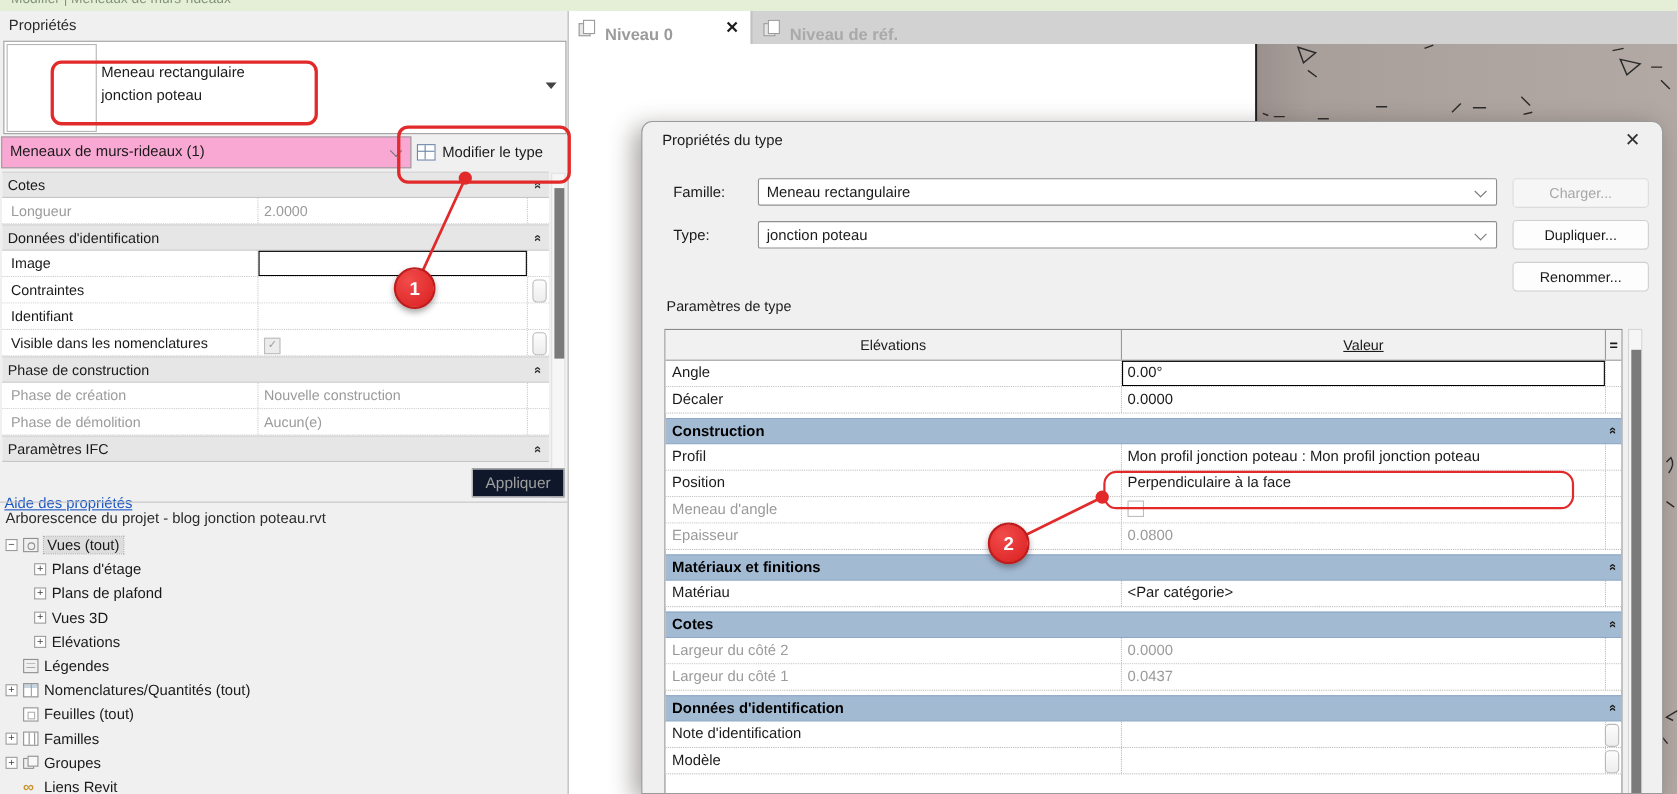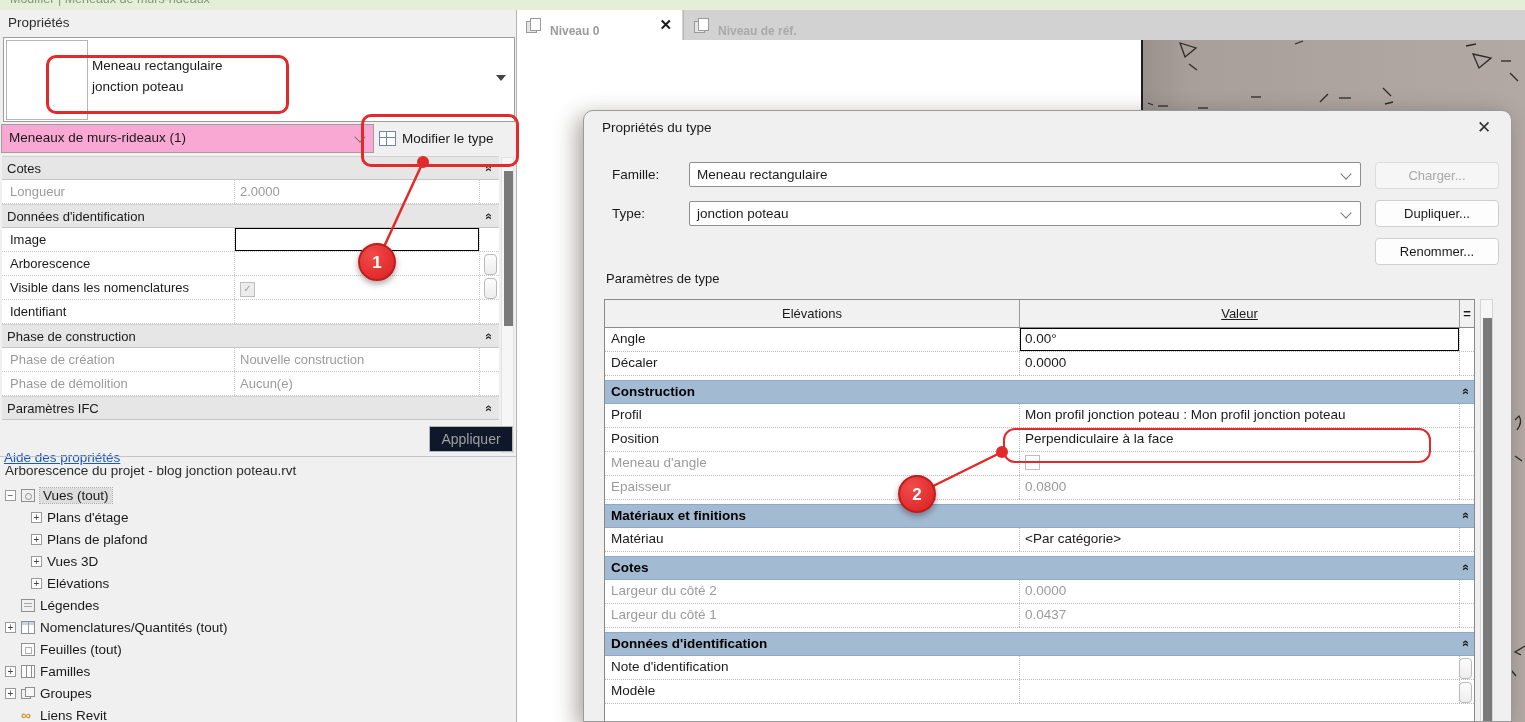--- a/index.html
+++ b/index.html
@@ -68,21 +68,21 @@
   .ico-group{border:none;}
   .ico-group::before{content:"";position:absolute;left:0;top:2px;width:8px;height:8px;border:1px solid #8f8f8f;}
   .ico-group::after{content:"";position:absolute;left:4px;top:0;width:8px;height:8px;border:1px solid #8f8f8f;background:#f7f7f7;}
   .ico-link{border:none;color:#c9962f;font-weight:700;font-size:14px;line-height:12px;}
   .ico-link::after{content:"\221E";}
   
   .tabbar{position:absolute;left:516px;top:10px;width:1009px;height:30px;background:#d2d2d2;z-index:6;}
   .tab{position:absolute;top:0;height:30px;display:flex;align-items:center;gap:8px;padding:0 10px;box-sizing:border-box;}
   .tab.active{left:0;width:166px;background:#fff;}
   .tab.inactive{left:167px;width:230px;border-left:1px solid #b9b9b9;color:#9b9b9b;}
-  .tab-label{font-size:12px;font-weight:700;color:#9b9b9b;margin-top:12px;}
+  .tab-label{font-size:15px;font-weight:700;color:#9b9b9b;margin-top:12px;}
   .tab.inactive .tab-label{color:#a9a9a9;}
   .tab-close{margin-left:auto;font-size:15px;font-weight:700;color:#1a1a1a;cursor:pointer;}
   .tab-ico{width:16px;height:15px;position:relative;flex:0 0 16px;}
   .tab-ico::before{content:"";position:absolute;left:0;top:3px;width:9px;height:10px;border:1px solid #9a9a9a;background:#e6e6e6;}
   .tab-ico::after{content:"";position:absolute;left:4px;top:0;width:9px;height:11px;border:1px solid #9a9a9a;background:#fff;}
   .canvas{position:absolute;left:516px;top:40px;width:1009px;height:682px;background:#fff;z-index:1;}
   .render-region{position:absolute;left:1141px;top:40px;width:384px;height:682px;z-index:2;
      background:linear-gradient(90deg,#9a908d 0,#a89e9a 12%,#afa5a0 60%,#b3a9a4 100%);
      border-left:2px solid #1f1f1f;}
   
@@ -198,37 +198,37 @@
         </div>
         <div class="pg-row section"><span>Données d'identification</span><span class="chv">»</span></div>
         <div class="pg-row">
           <div class="lab">Image</div>
           <div class="val">
             <div class="focusbox"></div>
           </div>
           <div class="mini"></div>
         </div>
         <div class="pg-row">
-          <div class="lab">Arborescence</div>
+          <div class="lab">Contraintes</div>
           <div class="val"></div>
           <div class="mini">
             <div class="pill"></div>
           </div>
+        </div>
+        <div class="pg-row">
+          <div class="lab">Identifiant</div>
+          <div class="val"></div>
+          <div class="mini"></div>
         </div>
         <div class="pg-row">
           <div class="lab">Visible dans les nomenclatures</div>
           <div class="val"><span class="cb checked">✓</span></div>
           <div class="mini">
             <div class="pill"></div>
           </div>
-        </div>
-        <div class="pg-row">
-          <div class="lab">Identifiant</div>
-          <div class="val"></div>
-          <div class="mini"></div>
         </div>
         <div class="pg-row section"><span>Phase de construction</span><span class="chv">»</span></div>
         <div class="pg-row">
           <div class="lab grayed">Phase de création</div>
           <div class="val grayed">Nouvelle construction</div>
           <div class="mini"></div>
         </div>
         <div class="pg-row">
           <div class="lab grayed">Phase de démolition</div>
           <div class="val grayed">Aucun(e)</div>

